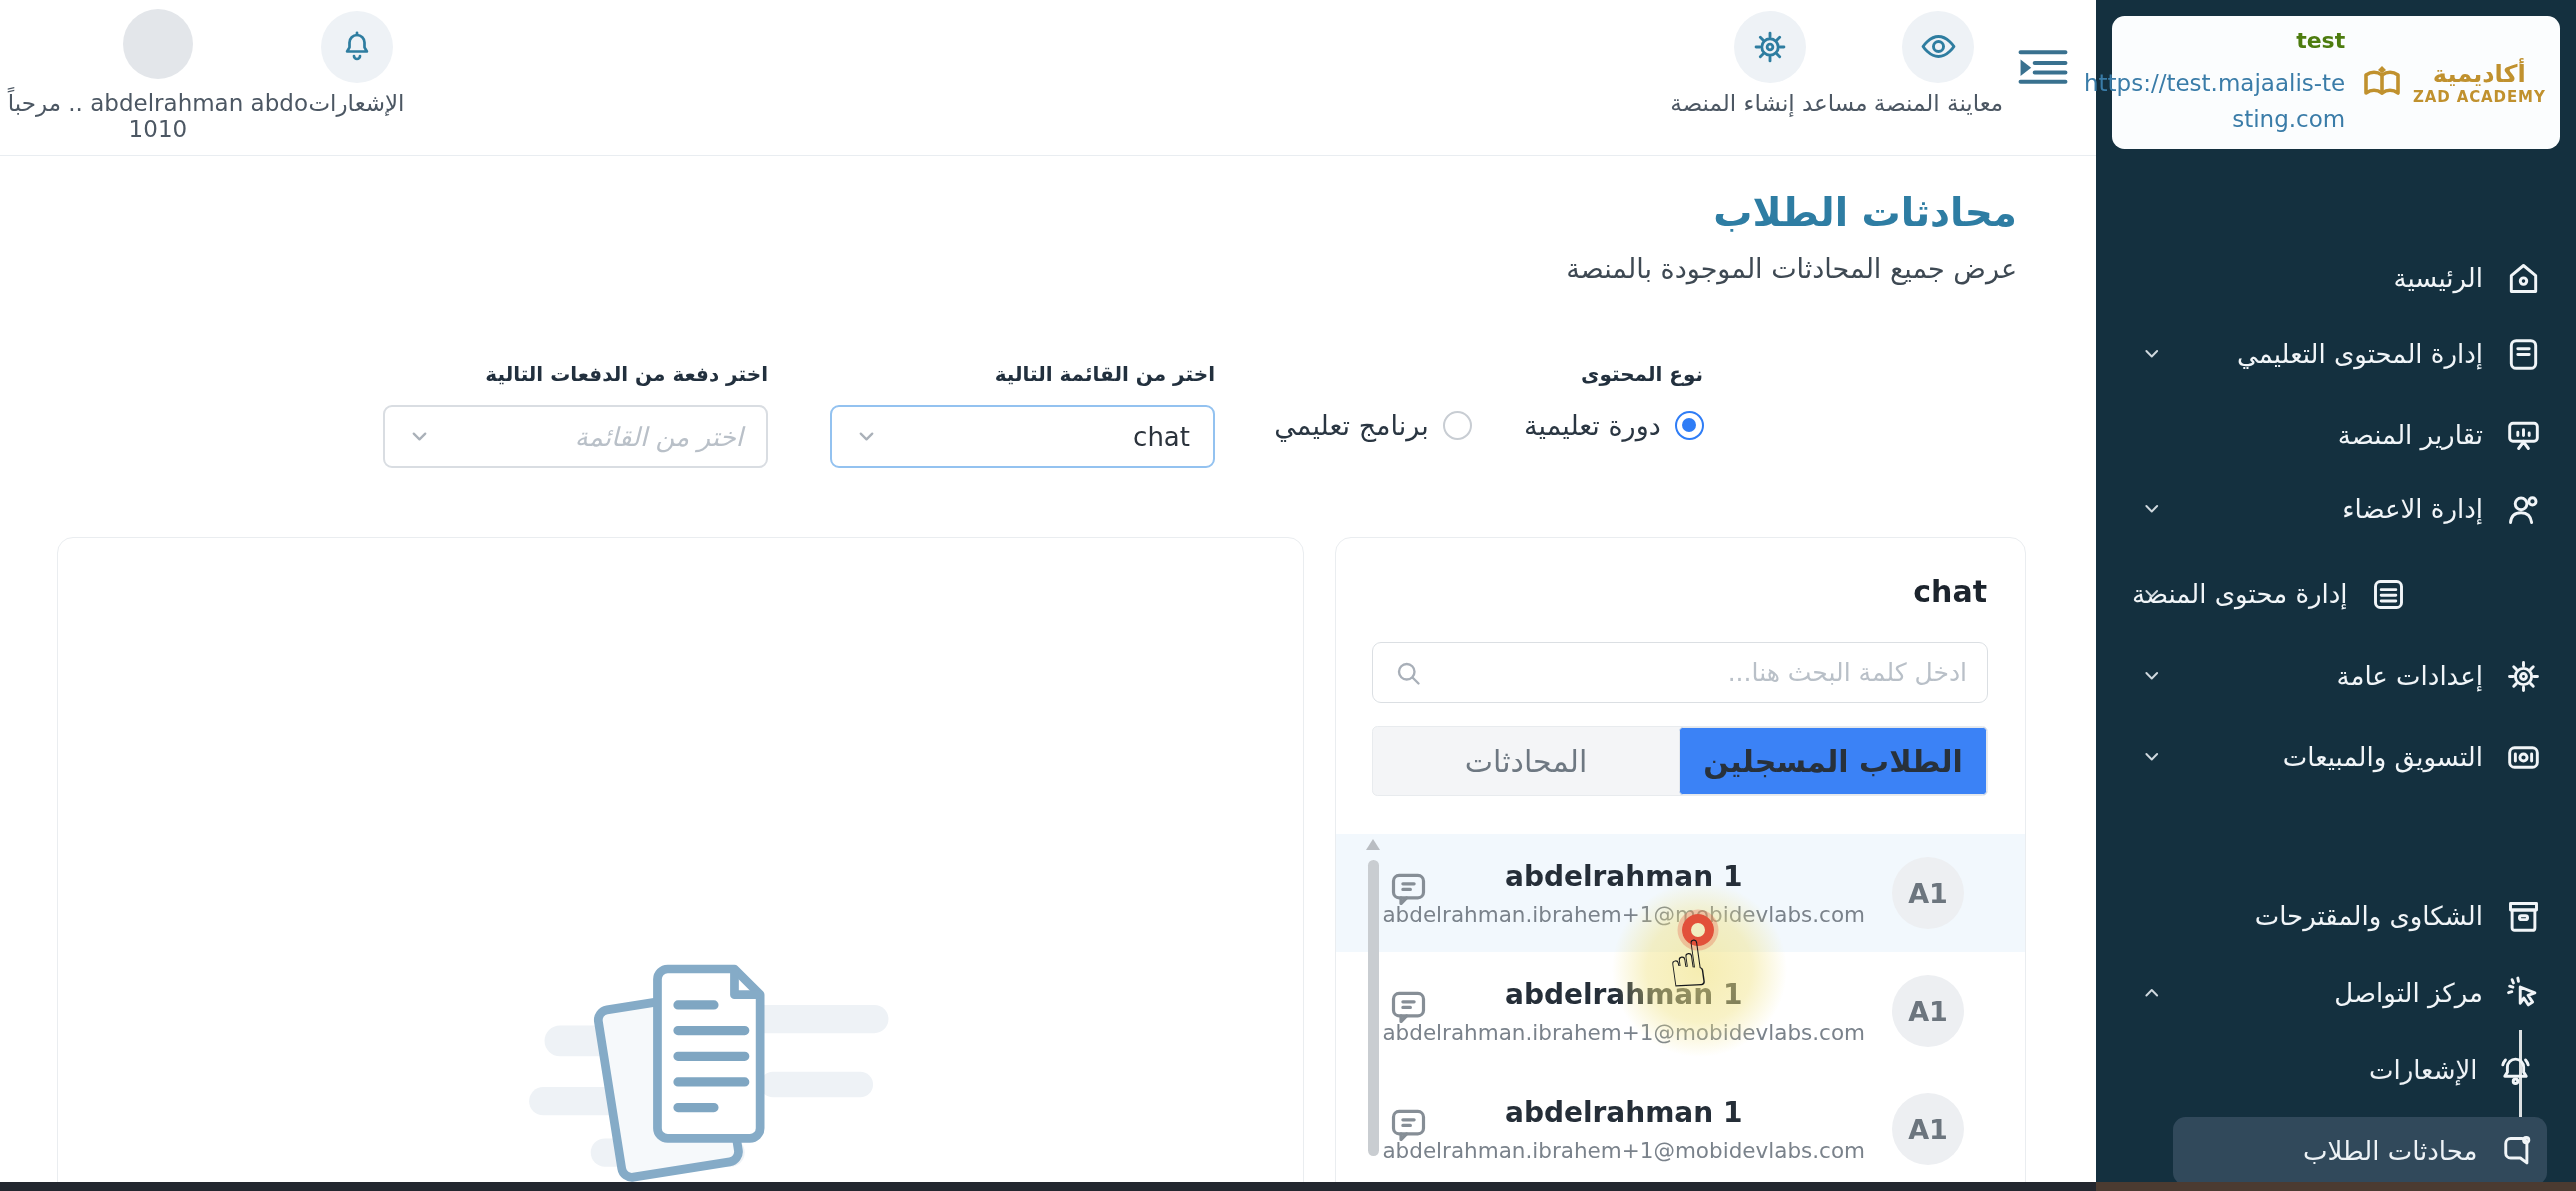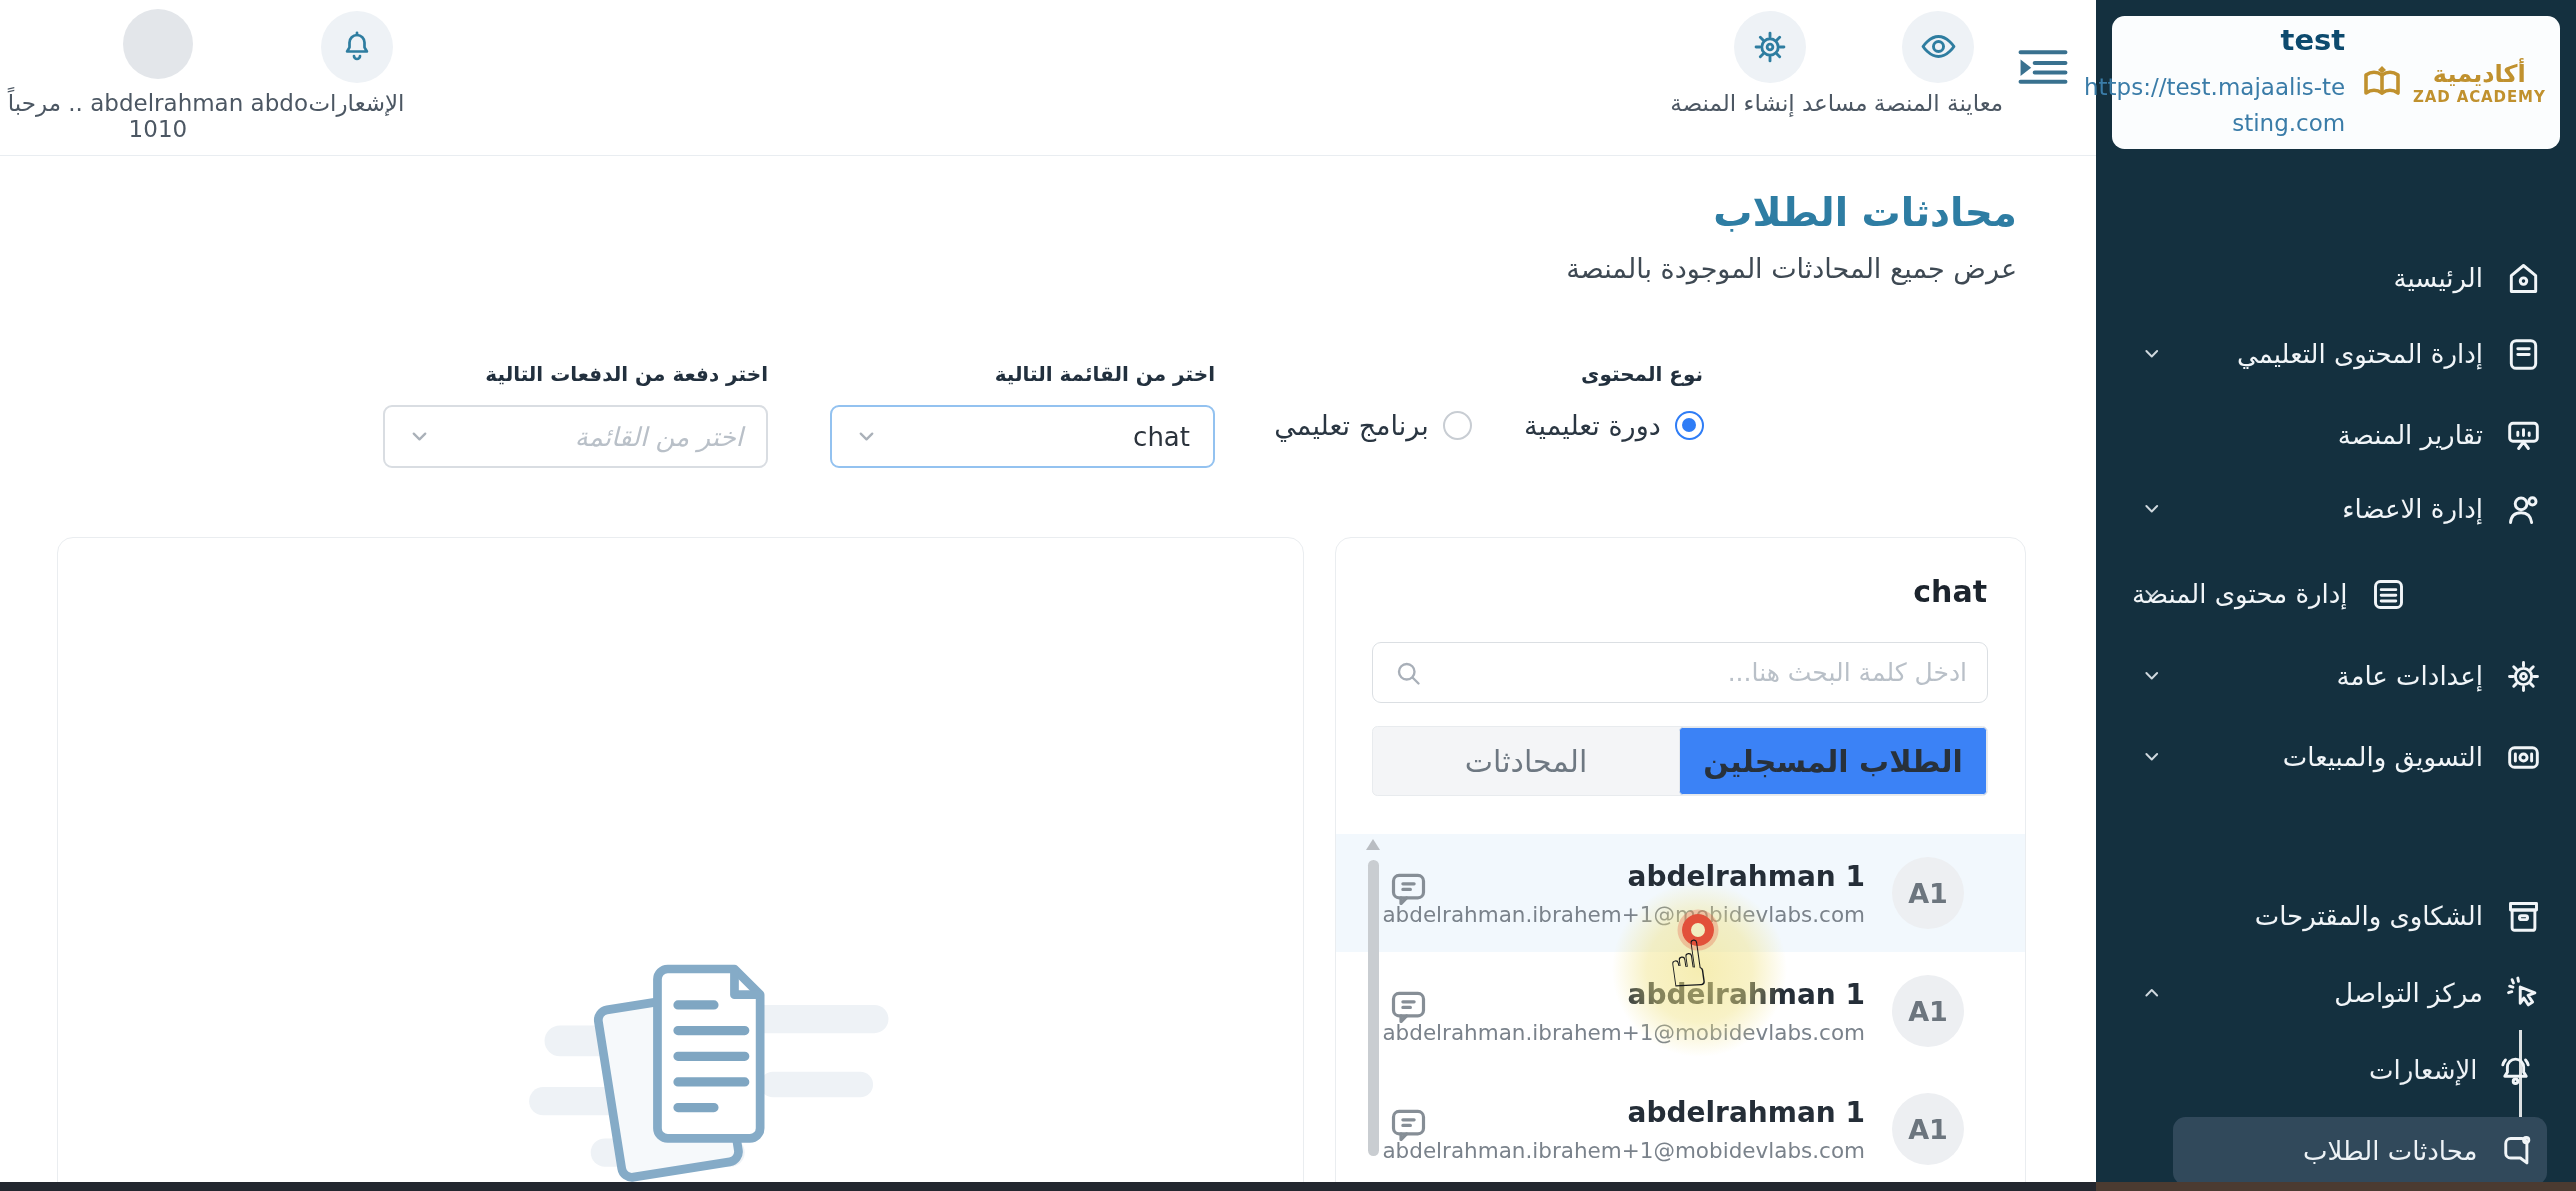--- a/index.html
+++ b/index.html
@@ -20,21 +20,21 @@
   .sidebar { position:absolute; left:2096px; top:0; width:480px; height:1191px;
     background:#14303f; z-index:6; }
   .site-card { position:absolute; left:16px; top:16px; width:448px; height:133px;
     background:#fbfdfe; border-radius:12.5px; display:flex; direction:rtl;
     align-items:center; padding:9px 14.3px; gap:12.5px; }
   .logo-box { display:flex; direction:rtl; align-items:center; gap:7.2px; flex:none; }
   .logo-texts { text-align:center; color:#c0912e; }
   .logo-ar { font-size:24px; font-weight:bold; }
   .logo-en { font-size:15px; letter-spacing:0.9px; font-weight:bold; }
   .site-texts { flex:1; text-align:right; direction:rtl; padding-left:5.4px; }
-  .site-name { font-size:29px; font-weight:bold; color:#0c4a6e; margin-bottom:13px; }
+  .site-name { font-size:22px; font-weight:bold; color:#4d7c0f; margin-bottom:13px; }
   .site-url { font-size:23px; color:#3a7ca8; direction:ltr; text-align:right;
     word-break:break-all; line-height:1.55; width:269px; margin-right:0; margin-left:auto; }
 
   .nav-item { position:absolute; left:36px; width:412px; height:72px;
     display:flex; direction:rtl; align-items:center; gap:20px;
     color:#f1f5f8; font-size:26px; cursor:pointer; }
   .nav-item .nav-ic { flex:none; width:41px; height:41px; display:flex;
     align-items:center; justify-content:center; }
   .nav-chev { position:absolute; left:9px; top:25px; }
   .nav-sub { position:absolute; left:77px; width:374px; height:68px;
@@ -93,21 +93,21 @@
   .cr-tab.active { background:#3b82f6; border:1.8px solid #e5e8ec; border-radius:3.6px;
     color:#28313b; font-weight:600; }
 
   .cr-list { position:absolute; left:0; top:296px; width:691px; }
   .stu-item { position:relative; height:118px; display:flex; direction:rtl;
     align-items:center; padding-right:63px; cursor:pointer; }
   .stu-item.hovered { background:#f2f8fd; }
   .stu-avatar { flex:none; width:72px; height:72px; border-radius:50%;
     background:#edeff2; color:#6c757e; font-size:27px; font-weight:bold;
     display:flex; align-items:center; justify-content:center; margin-left:27px; }
-  .stu-texts { display:flex; flex-direction:column; align-items:flex-start;
+  .stu-texts { display:flex; flex-direction:column; align-items:center;
     text-align:right; direction:rtl; gap:9px; }
   .stu-name { font-size:28px; font-weight:bold; color:#252e38; direction:ltr; }
   .stu-email { font-size:21.5px; color:#7a828b; direction:ltr; }
   .stu-bubble { position:absolute; left:50px; top:32px; }
 
   .scroll-arrow { position:absolute; left:30px; top:301px; width:0; height:0;
     border-left:7.2px solid transparent; border-right:7.2px solid transparent;
     border-bottom:11.6px solid #b9bdc2; }
   .scroll-thumb { position:absolute; left:32px; top:322px; width:10.7px; height:296px;
     background:#c9cdd1; border-radius:5.4px; }

